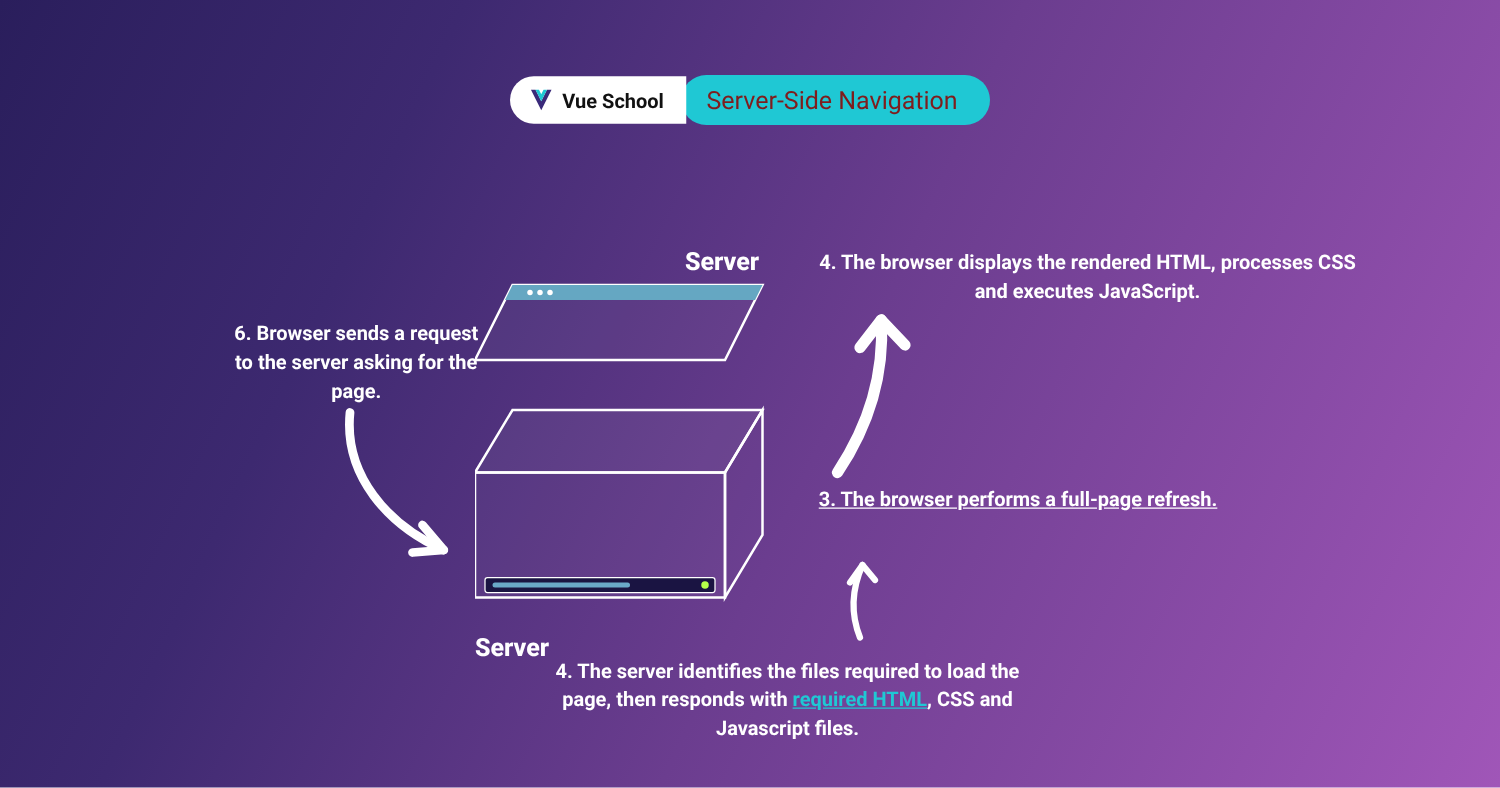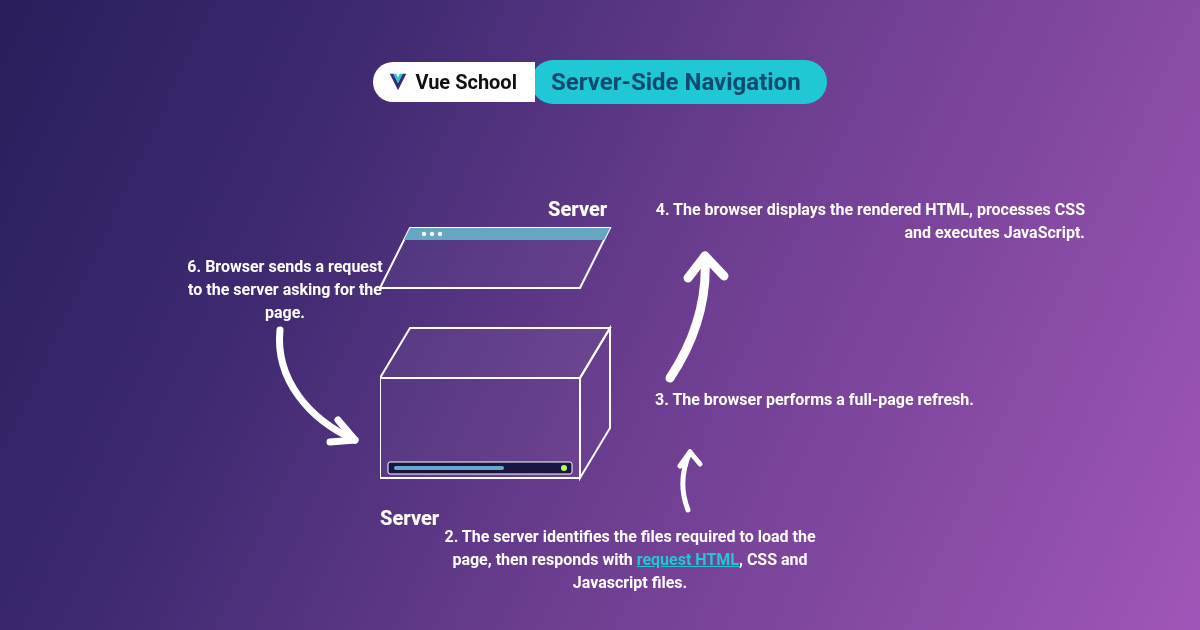--- a/index.html
+++ b/index.html
@@ -18,46 +18,46 @@
     align-items: center;
     padding-top: 60px;
     gap: 0;
   }
   .logo-pill {
     background: #fff;
     color: #111;
     border-radius: 999px 0 0 999px;
     padding: 8px 18px 8px 14px;
     font-weight: 700;
-    font-size: 20px;
+    font-size: 16px;
     display: inline-flex;
     align-items: center;
     gap: 6px;
     margin-right: -4px;
     z-index: 2;
   }
   .logo-icon { width: 22px; height: 22px; }
   .title-pill {
     background: #1fc8d4;
-    color: #0c4a6e;
+    color: #7f1d1d;
     border-radius: 999px;
     padding: 8px 26px 8px 20px;
-    font-weight: 700;
-    font-size: 24px;
+    font-weight: 400;
+    font-size: 20px;
   }
   .caption {
     position: absolute;
     font-weight: 700;
     font-size: 16px;
     line-height: 1.45;
   }
   .caption.c1 { left: 180px; top: 255px; width: 210px; text-align: center; }
   .caption.c2 { left: 440px; top: 525px; width: 380px; text-align: center; }
-  .caption.c3 { left: 655px; top: 388px; width: 400px; text-align: left; }
-  .caption.c4 { left: 655px; top: 198px; width: 430px; text-align: right; }
+  .caption.c3 { left: 655px; top: 388px; width: 400px; text-align: left; text-decoration: underline; }
+  .caption.c4 { left: 655px; top: 198px; width: 430px; text-align: center; }
   .label {
     position: absolute;
     font-weight: 800;
     font-size: 20px;
   }
   .label.client { left: 548px; top: 197px; }
   .label.server { left: 380px; top: 490px; margin-top: 16px; }
   .highlight { color: #1fc8d4; text-decoration: underline; }
   .diagram { position: absolute; left: 380px; top: 218px; }
   .arrow { position: absolute; }
@@ -114,17 +114,17 @@
 </svg>
 
 <svg class="arrow" style="left:650px; top:238px;" width="110" height="150">
   <path d="M20 140 C 40 110, 58 70, 55 18" stroke="#fff" stroke-width="9" fill="none" stroke-linecap="round"></path>
   <path d="M55 18 L38 40 M55 18 L74 38" stroke="#fff" stroke-width="9" fill="none" stroke-linecap="round"></path>
 </svg>
 
 <div class="caption c1">6. Browser sends a request to the server asking for the page.</div>
 
 <div class="caption c2">
-  <span>2. The server identifies the files required to load the page, then responds with </span><span class="highlight">request HTML</span><span>, CSS and Javascript files.</span>
+  <span>4. The server identifies the files required to load the page, then responds with </span><span class="highlight">required HTML</span><span>, CSS and Javascript files.</span>
 </div>
 
 <div class="caption c3">3. The browser performs a full-page refresh.</div>
 <div class="caption c4">4. The browser displays the rendered HTML, processes CSS and executes JavaScript.</div>
 
 </body></html>

